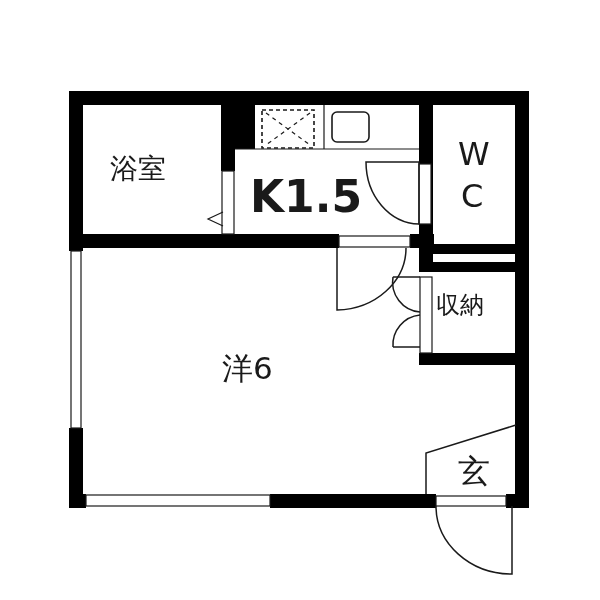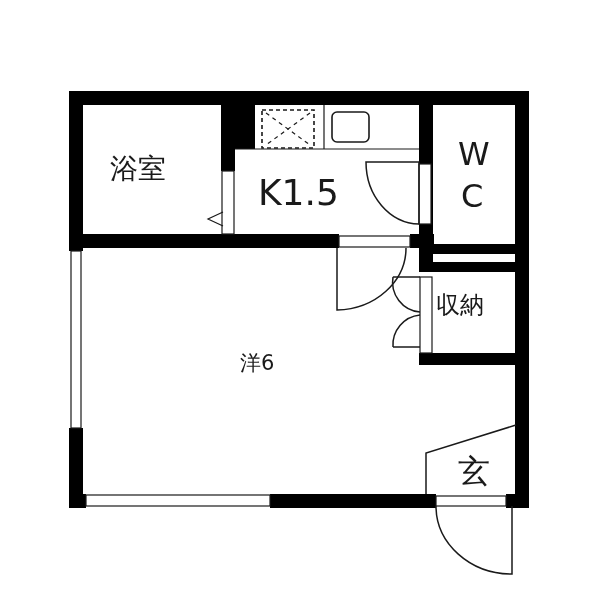--- a/index.html
+++ b/index.html
@@ -87,18 +87,18 @@
 
   <path d="M 426 494 L 426 453 L 516 425" fill="none" stroke="#1a1a1a" stroke-width="1.5"></path>
 
   <g fill="none" stroke="#1a1a1a" stroke-width="1.5">
     <rect x="436" y="496" width="70" height="10" fill="#fff" stroke-width="1.2"></rect>
     <path d="M 436 506 A 76 68 0 0 0 512 574 L 512 506"></path>
   </g>
 </svg>
 
 <div class="label" style="left:110px; top:155px; font-size:28px;text-align:right;">浴室</div>
-<div class="label" style="left:258px; top:175px; font-size:36px;">K1.5</div>
+<div class="label" style="left:250px; top:175px; font-size:44px;font-weight:bold;">K1.5</div>
 <div class="label" style="left:458px; top:138px; font-size:32px;">W</div>
 <div class="label" style="left:461px; top:180px; font-size:32px;">C</div>
 <div class="label" style="left:436px; top:293px; font-size:24px;">収納</div>
-<div class="label" style="left:240px; top:353px; font-size:21px;text-align:right;">洋6</div>
+<div class="label" style="left:222px; top:353px; font-size:31px;text-align:right;">洋6</div>
 <div class="label" style="left:458px; top:455px; font-size:32px;">玄</div>
 
 </body></html>

